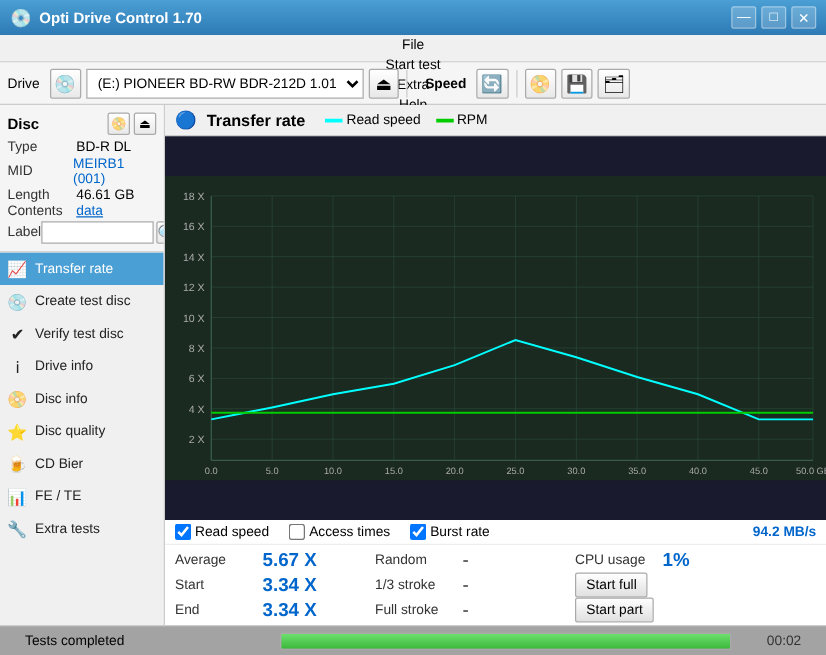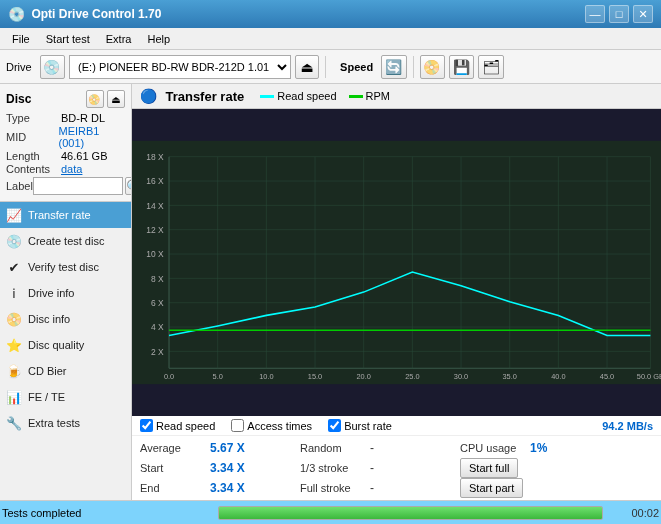--- a/index.html
+++ b/index.html
@@ -26,20 +26,21 @@
     }
 
     
     .menu-bar {
       background: #f0f0f0;
       border-bottom: 1px solid #ccc;
       height: 22px;
       display: flex;
       align-items: center;
       padding: 0 4px;
+      flex-direction: column;
     }
     .menu-item {
       padding: 2px 8px;
       cursor: pointer;
       font-size: 11px;
       border-radius: 2px;
     }
 
     
     .toolbar {
@@ -219,41 +220,41 @@
     .burst-value { color: #0066cc; font-weight: 600; }
 
     .stats-grid {
       display: grid;
       grid-template-columns: 160px 160px 1fr;
       gap: 0;
       padding: 2px 8px;
     }
     .stat-row { display: flex; align-items: center; height: 20px; }
     .stat-label { width: 70px; font-size: 11px; color: #333; }
-    .stat-value { font-size: 12px; color: #0066cc; font-weight: 600; }
+    .stat-value { font-size: 15px; color: #0066cc; font-weight: 600; }
     .stat-value.dash { color: #333; font-weight: normal; }
     .stat-btn {
       height: 20px;
       background: linear-gradient(to bottom, #fff, #e0e0e0);
       border: 1px solid #aaa;
       font-size: 11px;
       cursor: pointer;
       padding: 0 8px;
       border-radius: 2px;
       white-space: nowrap;
     }
 
     
     .status-bar {
       height: 24px;
-      background: #7dd3fc;
+      background: #a3a3a3;
       border-top: 1px solid #ccc;
       display: flex;
       align-items: center;
-      padding: 0 2px;
+      padding: 0 20px;
       gap: 24px;
       font-size: 11px;
     }
     .status-text { flex: 1; }
     .progress-bar-container {
       flex: 2;
       height: 14px;
       border: 1px solid #aaa;
       background: #e0e0e0;
       border-radius: 2px;

